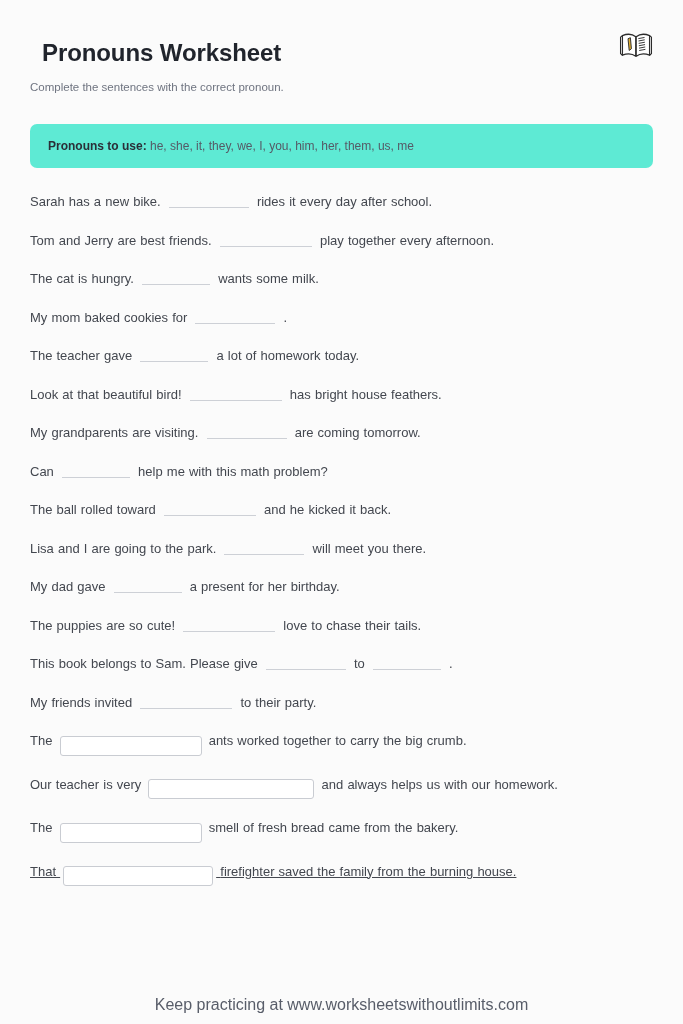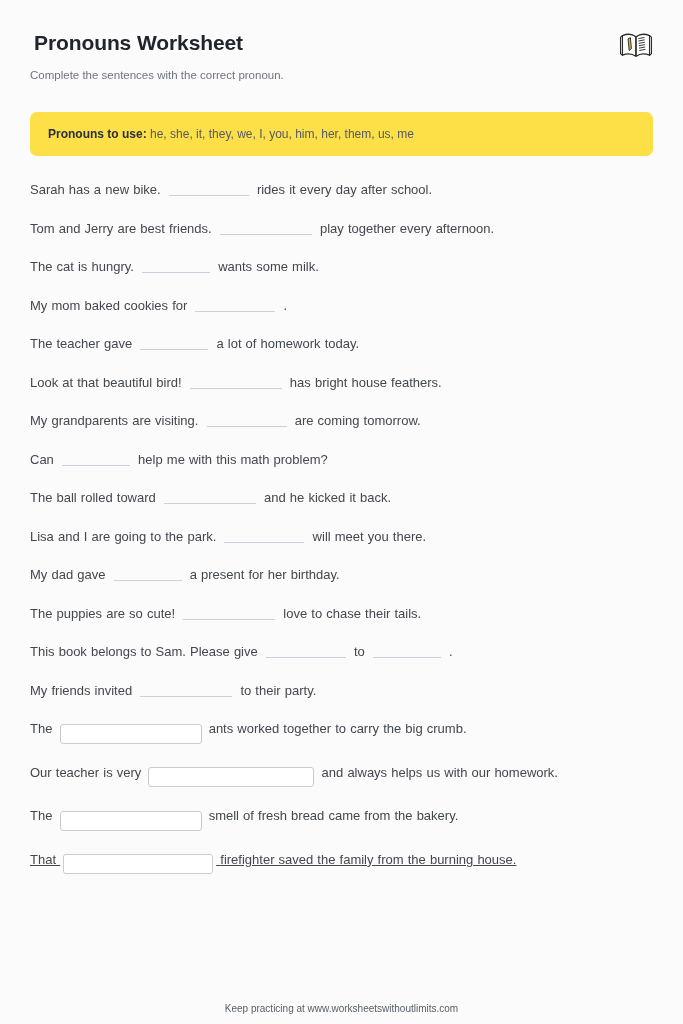--- a/index.html
+++ b/index.html
@@ -25,44 +25,44 @@
 
   
   .header {
     display: flex;
     align-items: flex-start;
     justify-content: space-between;
     padding-top: 26px;
   }
   .header-text { flex: 1 1 auto; }
   .title {
-    font-size: 21px;
+    font-size: 24px;
     font-weight: bold;
     color: #20242c;
     letter-spacing: -0.1px;
-    margin: 4px;
+    margin: 12px;
     line-height: 1.25;
   }
   .subtitle {
     font-size: 11.5px;
     color: #6f7480;
     margin: 12px 0 0 0;
     line-height: 1.3;
   }
   .book-icon {
     width: 34px;
     height: 34px;
     margin-top: 2px;
     flex: 0 0 auto;
   }
 
   
   .bank {
     margin-top: 29px;
-    background: #fde047;
+    background: #5eead4;
     border-radius: 7px;
     padding: 14px 18px;
     font-size: 12px;
     line-height: 1.35;
     color: #434854;
   }
   .bank-label {
     font-weight: bold;
     color: #2b2f38;
   }
@@ -109,21 +109,21 @@
   .boxblank.b-md { width: 150px; }
   .boxblank.b-lg { width: 166px; }
 
   
   .footer {
     position: absolute;
     left: 0;
     right: 0;
     bottom: 10px;
     text-align: center;
-    font-size: 10px;
+    font-size: 16px;
     color: #585d69;
   }
 </style>
 </head>
 <body>
 
 <div class="sheet">
 
   <div class="header">
     <div class="header-text">

